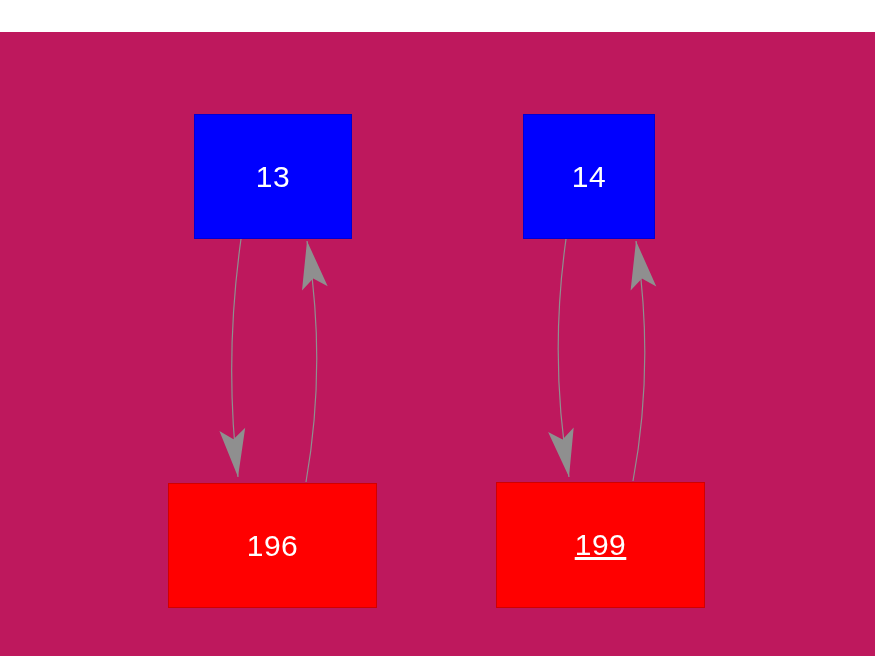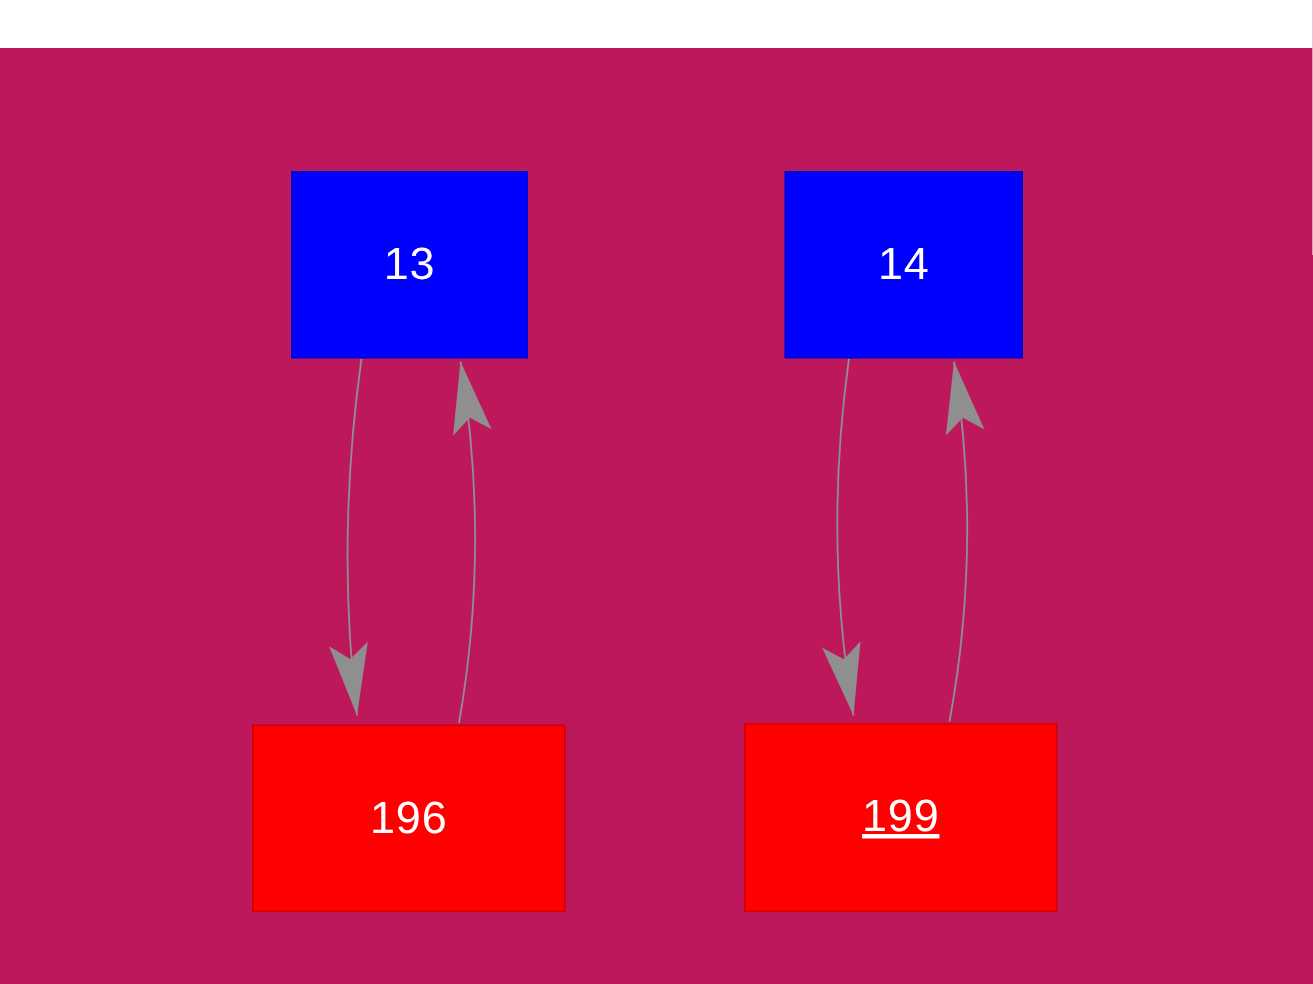--- a/index.html
+++ b/index.html
@@ -50,21 +50,21 @@
       <path d="M 566 207 Q 549 328 569 445" fill="none" stroke="#8f8f8f" stroke-width="1.2"></path>
       <polygon points="569,445 548.1,399.9 562.6,407.5 573.7,395.5" fill="#8f8f8f"></polygon>
       <path d="M 633 449 Q 655 330 636 209" fill="none" stroke="#8f8f8f" stroke-width="1.2"></path>
       <polygon points="636,209 656.3,254.4 641.9,246.5 630.6,258.4" fill="#8f8f8f"></polygon>
     </svg>
 
   <div id="node-layer">
     <div class="node" style="left: 194px; top: 82px; width: 158px; height: 125px; background: rgb(0, 0, 255); color: rgb(255, 255, 255);">
       <span class="node-label">13</span>
     </div>
-    <div class="node" style="left: 523px; top: 82px; width: 159px; height: 125px; background: rgb(0, 0, 255); color: rgb(255, 255, 255);">
+    <div class="node" style="left: 523px; top: 82px; width: 132px; height: 125px; background: rgb(0, 0, 255); color: rgb(255, 255, 255);">
       <span class="node-label">14</span>
     </div>
     <div class="node" style="left: 168px; top: 451px; width: 209px; height: 125px; background: rgb(255, 0, 0); color: rgb(255, 255, 255); text-align: center;">
       <span class="node-label">196</span>
     </div>
     <div class="node" style="left: 496px; top: 450px; width: 209px; height: 126px; background: rgb(255, 0, 0); color: rgb(255, 255, 255); text-decoration: underline;">
       <span class="node-label">199</span>
     </div>
   </div>
 

